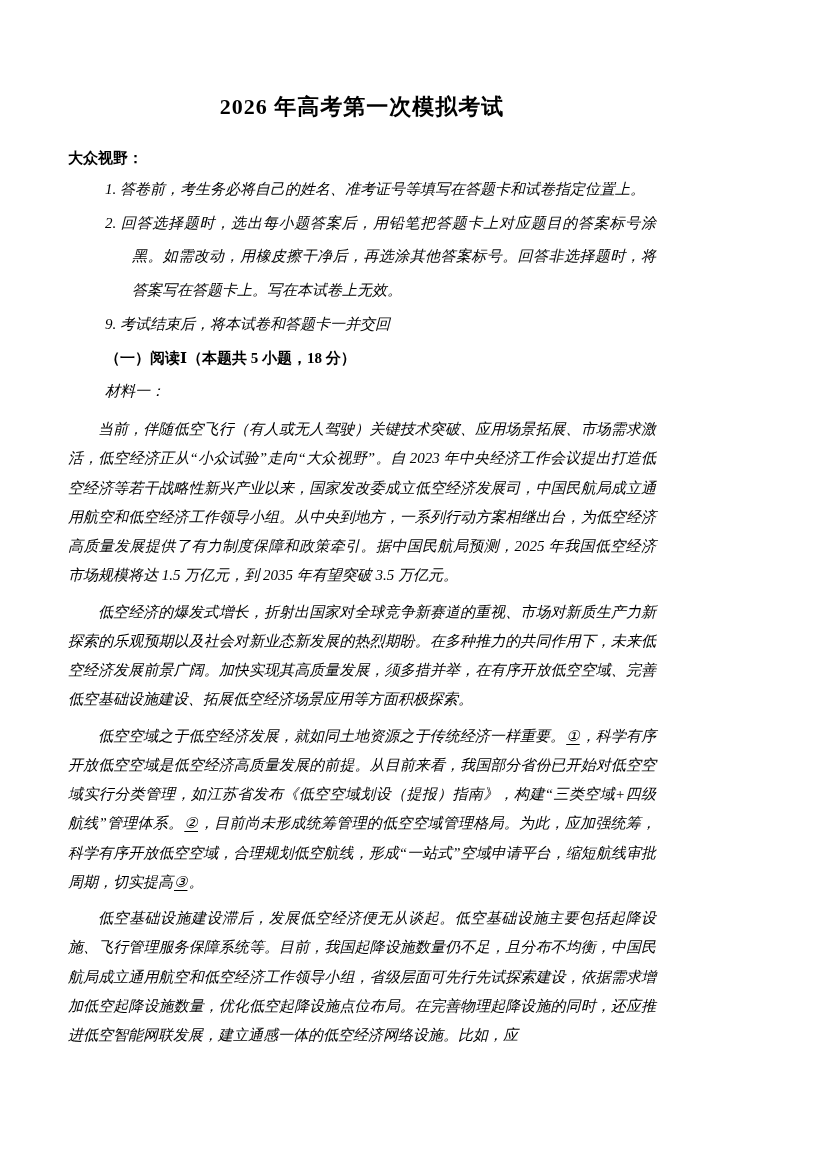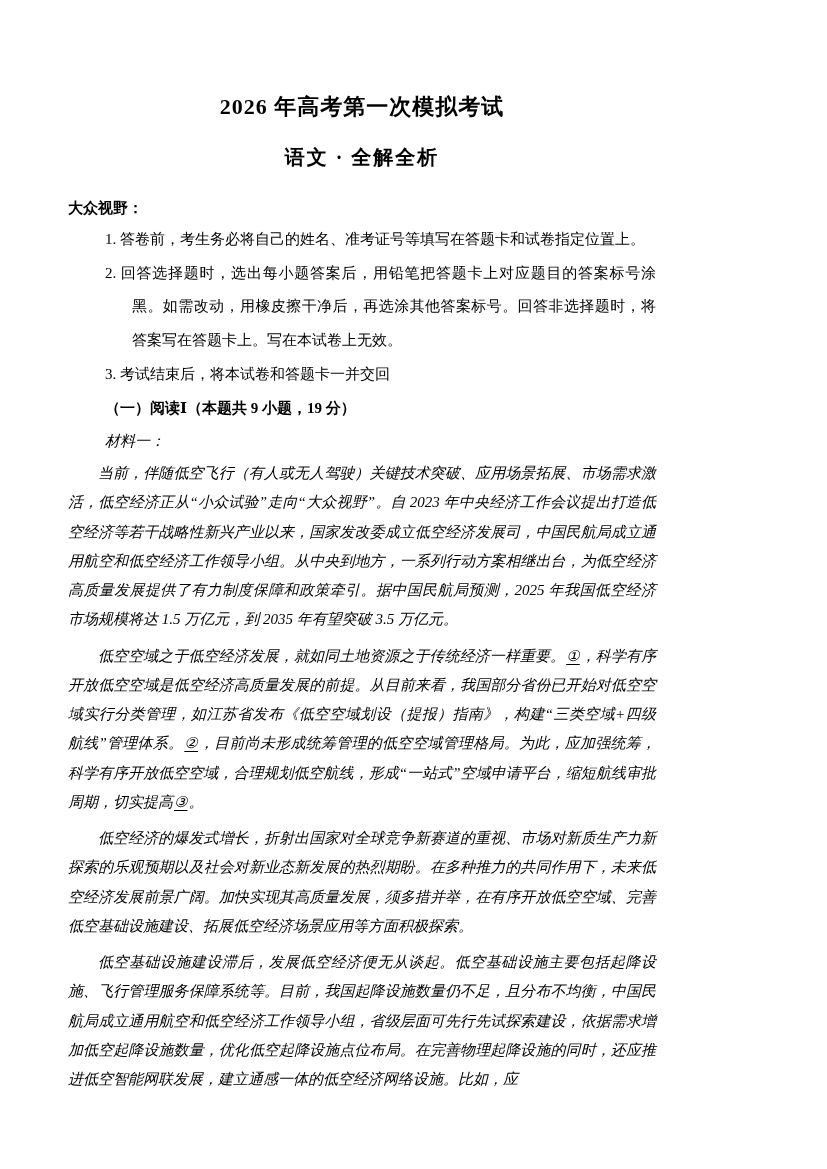--- a/index.html
+++ b/index.html
@@ -37,20 +37,21 @@
     font-size: 15px;
     font-weight: bold;
     line-height: 2.0;
   }
   .notice-list .notice-item {
     font-size: 15px;
     line-height: 2.25;
     text-align: justify;
     padding-left: 64px;
     text-indent: -27px;
+    font-style: italic;
   }
   .section-heading,
   .subsection-heading {
     font-size: 15px;
     font-weight: bold;
     line-height: 2.25;
     margin-left: 37px;
   }
   .material-heading {
     font-size: 15px;
@@ -58,50 +59,49 @@
     font-style: italic;
     line-height: 2.25;
     margin-left: 37px;
   }
   .material-paragraphs .body-para {
     font-size: 15px;
     font-style: italic;
     line-height: 1.95;
     text-align: justify;
     text-indent: 2em;
-    margin: 0 0 7px 0;
+    margin: 6px 0 7px 0;
   }
   .material-paragraphs .blank {
     text-decoration: underline;
     text-underline-offset: 3px;
     padding: 0 1px;
   }
 </style>
 </head>
 <body>
 
 <div class="page">
 
   <h1 class="exam-title">2026 年高考第一次模拟考试</h1>
 
-  <h2 class="exam-subtitle">语文 · 全解全析</h2>
 
   <div class="notice-heading">大众视野：</div>
 
   <div class="notice-list">
       <div class="notice-item">1. 答卷前，考生务必将自己的姓名、准考证号等填写在答题卡和试卷指定位置上。</div>
       <div class="notice-item">2. 回答选择题时，选出每小题答案后，用铅笔把答题卡上对应题目的答案标号涂黑。如需改动，用橡皮擦干净后，再选涂其他答案标号。回答非选择题时，将答案写在答题卡上。写在本试卷上无效。</div>
-      <div class="notice-item">3. 考试结束后，将本试卷和答题卡一并交回</div>
+      <div class="notice-item">9. 考试结束后，将本试卷和答题卡一并交回</div>
     </div>
 
 
-  <div class="subsection-heading">（一）阅读Ⅰ（本题共 9 小题，19 分）</div>
+  <div class="subsection-heading">（一）阅读Ⅰ（本题共 5 小题，18 分）</div>
 
   <div class="material-heading">材料一：</div>
 
   <div class="material-paragraphs">
       <p class="body-para">当前，伴随低空飞行（有人或无人驾驶）关键技术突破、应用场景拓展、市场需求激活，低空经济正从“小众试验”走向“大众视野”。自 2023 年中央经济工作会议提出打造低空经济等若干战略性新兴产业以来，国家发改委成立低空经济发展司，中国民航局成立通用航空和低空经济工作领导小组。从中央到地方，一系列行动方案相继出台，为低空经济高质量发展提供了有力制度保障和政策牵引。据中国民航局预测，2025 年我国低空经济市场规模将达 1.5 万亿元，到 2035 年有望突破 3.5 万亿元。</p>
+      <p class="body-para">低空经济的爆发式增长，折射出国家对全球竞争新赛道的重视、市场对新质生产力新探索的乐观预期以及社会对新业态新发展的热烈期盼。在多种推力的共同作用下，未来低空经济发展前景广阔。加快实现其高质量发展，须多措并举，在有序开放低空空域、完善低空基础设施建设、拓展低空经济场景应用等方面积极探索。</p>
       <p class="body-para">低空空域之于低空经济发展，就如同土地资源之于传统经济一样重要。<span class="blank">①</span>，科学有序开放低空空域是低空经济高质量发展的前提。从目前来看，我国部分省份已开始对低空空域实行分类管理，如江苏省发布《低空空域划设（提报）指南》，构建“三类空域+四级航线”管理体系。<span class="blank">②</span>，目前尚未形成统筹管理的低空空域管理格局。为此，应加强统筹，科学有序开放低空空域，合理规划低空航线，形成“一站式”空域申请平台，缩短航线审批周期，切实提高<span class="blank">③</span>。</p>
-      <p class="body-para">低空经济的爆发式增长，折射出国家对全球竞争新赛道的重视、市场对新质生产力新探索的乐观预期以及社会对新业态新发展的热烈期盼。在多种推力的共同作用下，未来低空经济发展前景广阔。加快实现其高质量发展，须多措并举，在有序开放低空空域、完善低空基础设施建设、拓展低空经济场景应用等方面积极探索。</p>
       <p class="body-para">低空基础设施建设滞后，发展低空经济便无从谈起。低空基础设施主要包括起降设施、飞行管理服务保障系统等。目前，我国起降设施数量仍不足，且分布不均衡，中国民航局成立通用航空和低空经济工作领导小组，省级层面可先行先试探索建设，依据需求增加低空起降设施数量，优化低空起降设施点位布局。在完善物理起降设施的同时，还应推进低空智能网联发展，建立通感一体的低空经济网络设施。比如，应</p>
     </div>
 
 </div>
 
 </body></html>

